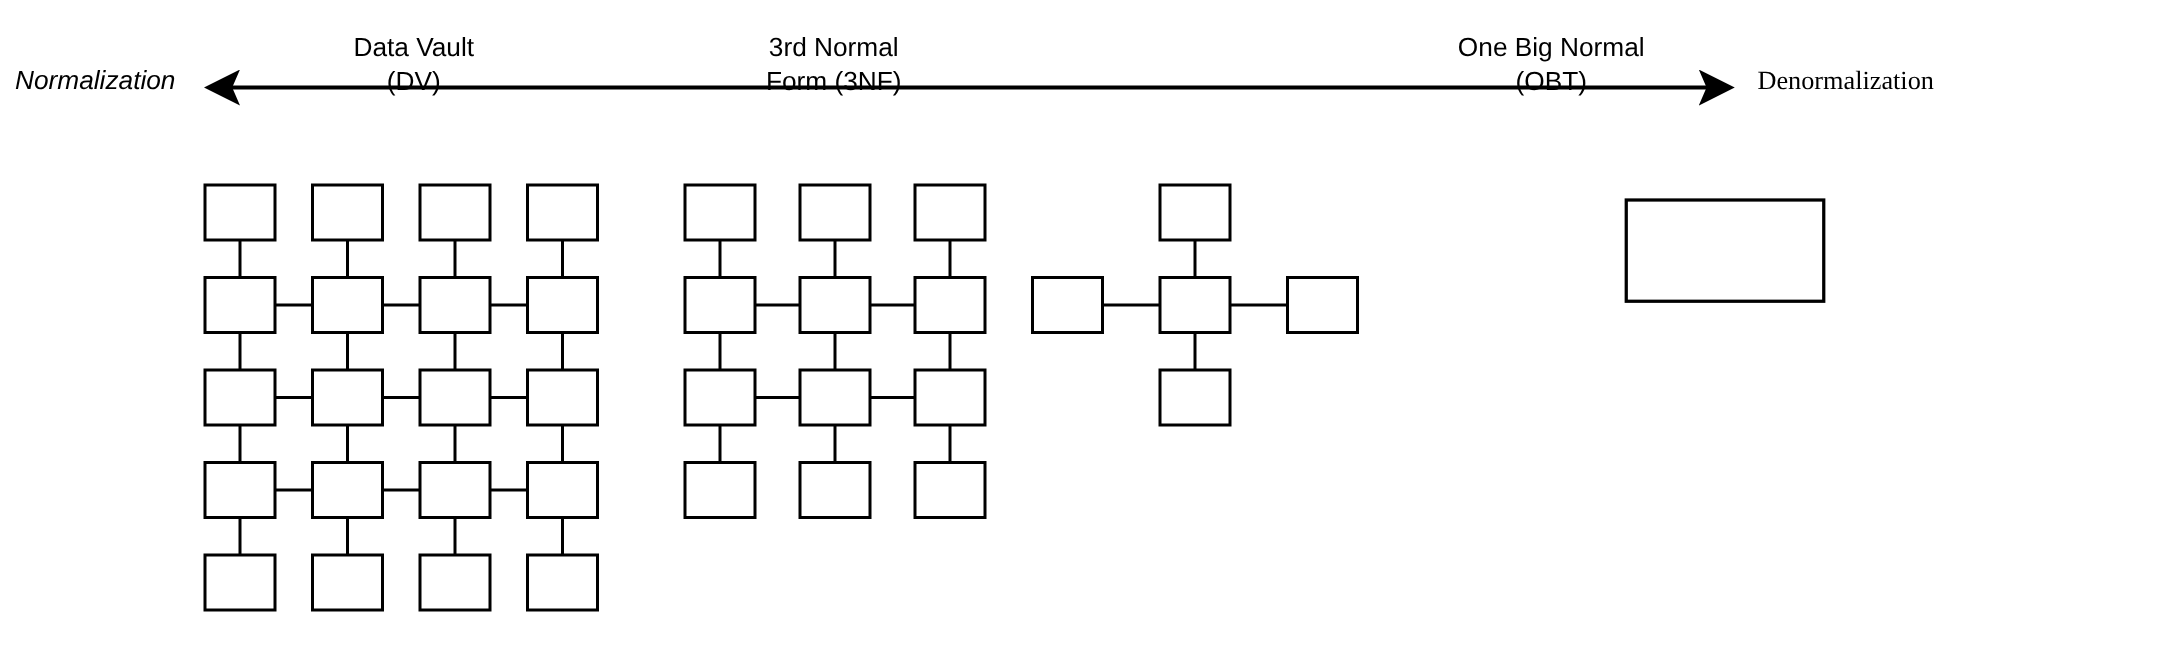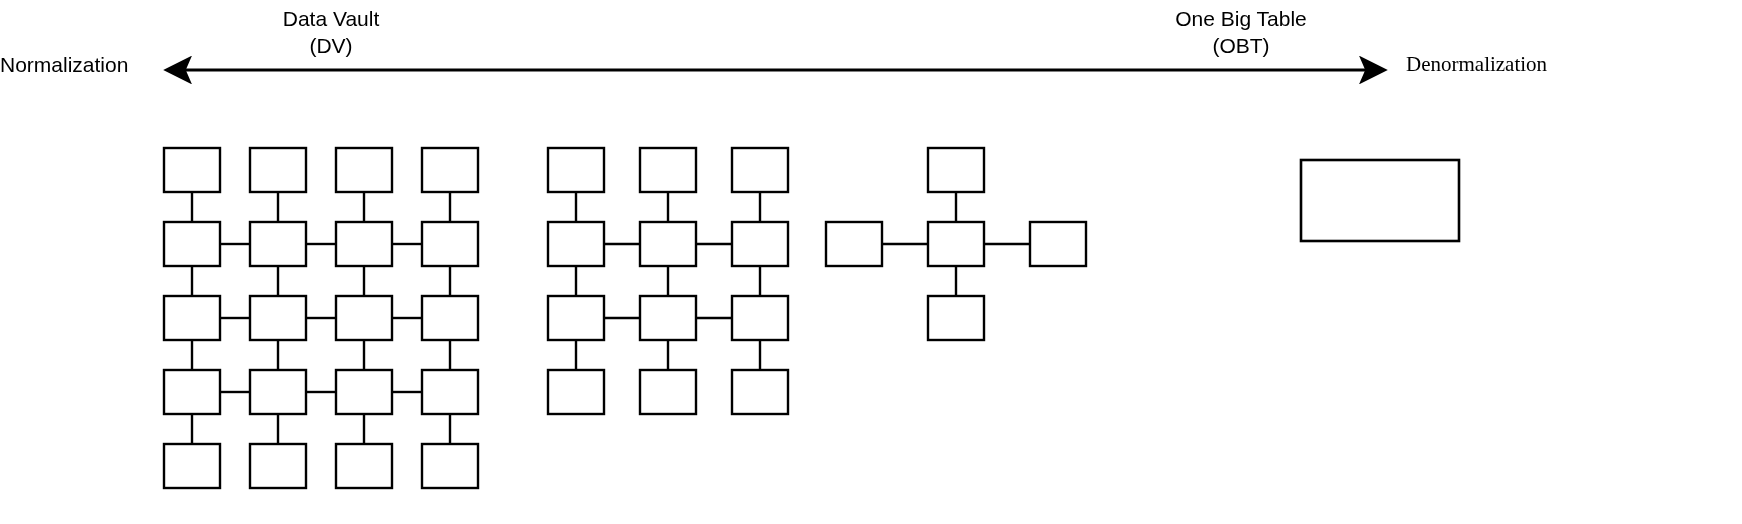--- a/index.html
+++ b/index.html
@@ -25,20 +25,21 @@
     white-space: nowrap;
     color: #000000;
   }
   .stage-label {
     position: absolute;
     font-size: 21px;
     line-height: 27px;
     text-align: center;
     white-space: pre-line;
     color: #000000;
+    margin-top: 20px;
   }
   .spectrum-arrow {
     position: absolute;
     left: 0;
     top: 0;
     width: 1742px;
     height: 524px;
     pointer-events: none;
   }
   .diagram-svg {
@@ -62,30 +63,32 @@
     fill: #ffffff;
     stroke: #000000;
     stroke-width: 2.6;
   }
 </style>
 </head>
 <body>
 
 <div id="canvas">
 
-  <div class="axis-label" id="left-axis-label" style="left:0; top:52px;">Normalization</div>
+  <div class="axis-label" id="left-axis-label" style="left:12px; top:52px;font-style:italic;">Normalization</div>
 
   <div class="axis-label" id="right-axis-label" style="left:1406px; top:52px;font-family:Liberation Serif, serif;">Denormalization</div>
 
   <div class="stage-label" id="stage-label-0" style="left:231px; top:5px; width:200px;">Data Vault
 (DV)</div>
 
+  <div class="stage-label" id="stage-label-1" style="left:567px; top:5px; width:200px;">3rd Normal
+Form (3NF)</div>
 
 
-  <div class="stage-label" id="stage-label-3" style="left:1141px; top:5px; width:200px;">One Big Table
+  <div class="stage-label" id="stage-label-3" style="left:1141px; top:5px; width:200px;">One Big Normal
 (OBT)</div>
 
   <svg class="spectrum-arrow" viewBox="0 0 1742 524">
     <defs>
       <marker id="arrow-right" viewBox="0 0 12 12" refX="10" refY="6" markerWidth="9" markerHeight="9" orient="auto-start-reverse">
         <path d="M 0 0 L 12 6 L 0 12 L 2.6 6 z" fill="#000000"></path>
       </marker>
       <marker id="arrow-left" viewBox="0 0 12 12" refX="10" refY="6" markerWidth="9" markerHeight="9" orient="auto-start-reverse">
         <path d="M 0 0 L 12 6 L 0 12 L 2.6 6 z" fill="#000000"></path>
       </marker>

